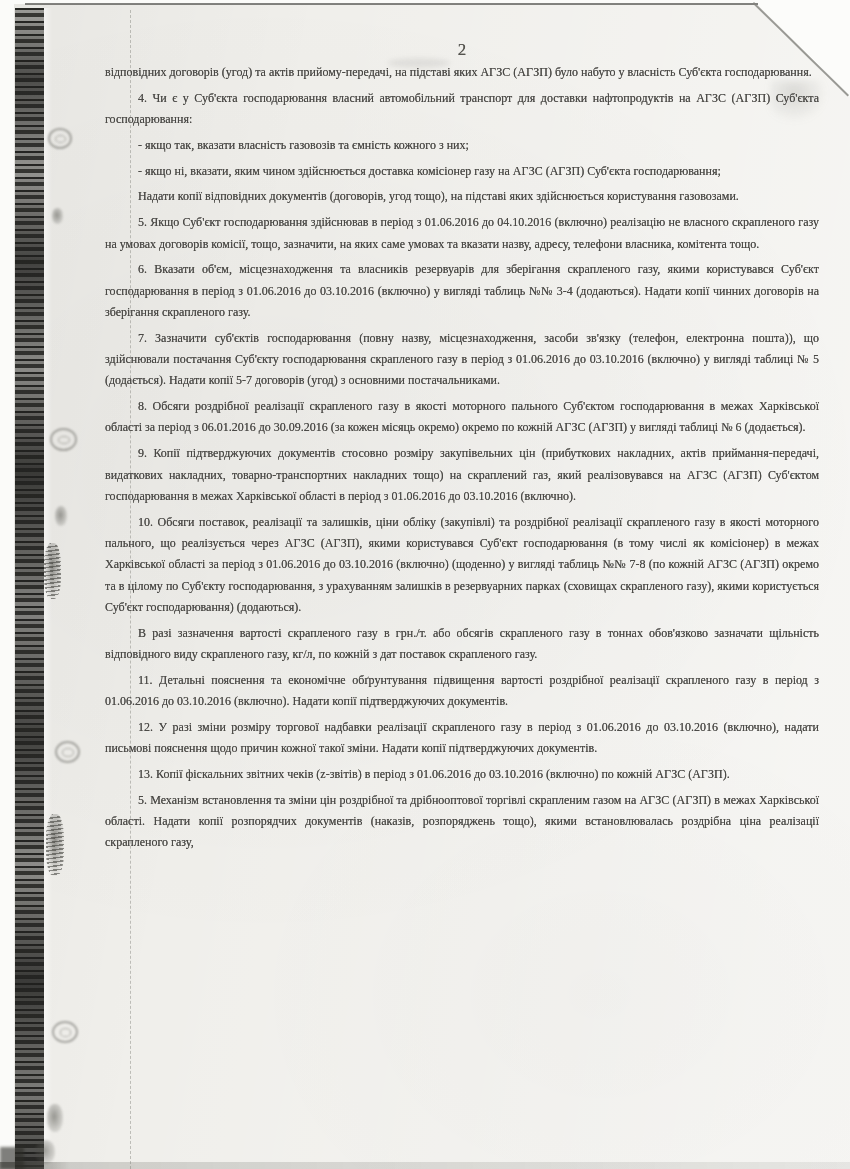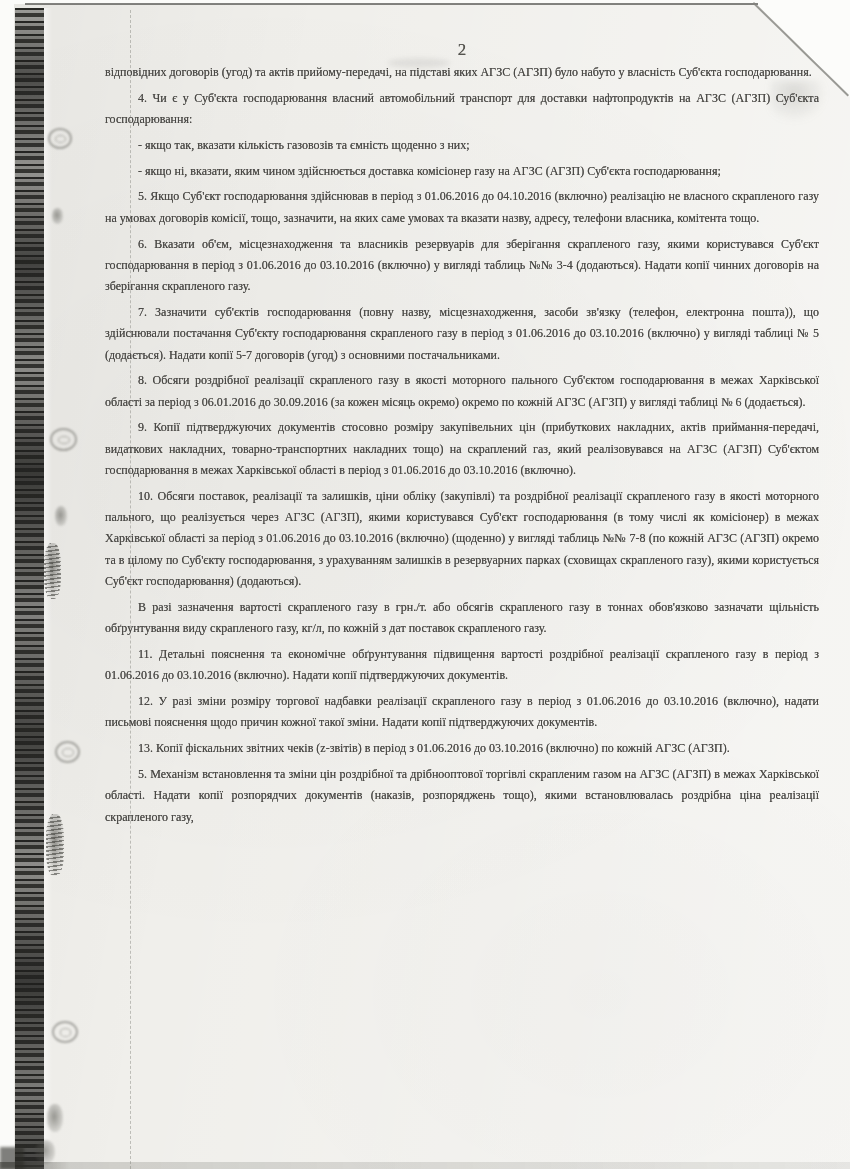--- a/index.html
+++ b/index.html
@@ -136,26 +136,27 @@
 <div class="smear" style="left:388px;top:58px;width:62px;height:10px;"></div>
 
 <div class="bottom-shade"></div>
 <div class="corner-blob"></div>
 
 <div class="page-number">2</div>
 
 <div class="doc-body">
   <p class="no-indent">відповідних договорів (угод) та актів прийому-передачі, на підставі яких АГЗС (АГЗП) було набуто у власність Суб'єкта господарювання.</p>
   <p>4. Чи є у Суб'єкта господарювання власний автомобільний транспорт для доставки нафтопродуктів на АГЗС (АГЗП) Суб'єкта господарювання:</p>
-  <p>- якщо так, вказати кількість газовозів та ємність щоденно з них;</p>
+  <p>- якщо так, вказати власність газовозів та ємність кожного з них;</p>
   <p>- якщо ні, вказати, яким чином здійснюється доставка комісіонер газу на АГЗС (АГЗП) Суб'єкта господарювання;</p>
+  <p>Надати копії відповідних документів (договорів, угод тощо), на підставі яких здійснюється користування газовозами.</p>
   <p>5. Якщо Суб'єкт господарювання здійснював в період з 01.06.2016 до 04.10.2016 (включно) реалізацію не власного скрапленого газу на умовах договорів комісії, тощо, зазначити, на яких саме умовах та вказати назву, адресу, телефони власника, комітента тощо.</p>
   <p>6. Вказати об'єм, місцезнаходження та власників резервуарів для зберігання скрапленого газу, якими користувався Суб'єкт господарювання в період з 01.06.2016 до 03.10.2016 (включно) у вигляді таблиць №№ 3-4 (додаються). Надати копії чинних договорів на зберігання скрапленого газу.</p>
   <p>7. Зазначити суб'єктів господарювання (повну назву, місцезнаходження, засоби зв'язку (телефон, електронна пошта)), що здійснювали постачання Суб'єкту господарювання скрапленого газу в період з 01.06.2016 до 03.10.2016 (включно) у вигляді таблиці № 5 (додається). Надати копії 5-7 договорів (угод) з основними постачальниками.</p>
   <p>8. Обсяги роздрібної реалізації скрапленого газу в якості моторного пального Суб'єктом господарювання в межах Харківської області за період з 06.01.2016 до 30.09.2016 (за кожен місяць окремо) окремо по кожній АГЗС (АГЗП) у вигляді таблиці № 6 (додається).</p>
   <p>9. Копії підтверджуючих документів стосовно розміру закупівельних цін (прибуткових накладних, актів приймання-передачі, видаткових накладних, товарно-транспортних накладних тощо) на скраплений газ, який реалізовувався на АГЗС (АГЗП) Суб'єктом господарювання в межах Харківської області в період з 01.06.2016 до 03.10.2016 (включно).</p>
   <p>10. Обсяги поставок, реалізації та залишків, ціни обліку (закупівлі) та роздрібної реалізації скрапленого газу в якості моторного пального, що реалізується через АГЗС (АГЗП), якими користувався Суб'єкт господарювання (в тому числі як комісіонер) в межах Харківської області за період з 01.06.2016 до 03.10.2016 (включно) (щоденно) у вигляді таблиць №№ 7-8 (по кожній АГЗС (АГЗП) окремо та в цілому по Суб'єкту господарювання, з урахуванням залишків в резервуарних парках (сховищах скрапленого газу), якими користується Суб'єкт господарювання) (додаються).</p>
-  <p>В разі зазначення вартості скрапленого газу в грн./т. або обсягів скрапленого газу в тоннах обов'язково зазначати щільність обґрунтування виду скрапленого газу, кг/л, по кожній з дат поставок скрапленого газу.</p>
+  <p>В разі зазначення вартості скрапленого газу в грн./т. або обсягів скрапленого газу в тоннах обов'язково зазначати щільність відповідного виду скрапленого газу, кг/л, по кожній з дат поставок скрапленого газу.</p>
   <p>11. Детальні пояснення та економічне обґрунтування підвищення вартості роздрібної реалізації скрапленого газу в період з 01.06.2016 до 03.10.2016 (включно). Надати копії підтверджуючих документів.</p>
   <p>12. У разі зміни розміру торгової надбавки реалізації скрапленого газу в період з 01.06.2016 до 03.10.2016 (включно), надати письмові пояснення щодо причин кожної такої зміни. Надати копії підтверджуючих документів.</p>
   <p>13. Копії фіскальних звітних чеків (z-звітів) в період з 01.06.2016 до 03.10.2016 (включно) по кожній АГЗС (АГЗП).</p>
   <p>5. Механізм встановлення та зміни цін роздрібної та дрібнооптової торгівлі скрапленим газом на АГЗС (АГЗП) в межах Харківської області. Надати копії розпорядчих документів (наказів, розпоряджень тощо), якими встановлювалась роздрібна ціна реалізації скрапленого газу,</p>
 </div>
 
 </body></html>

